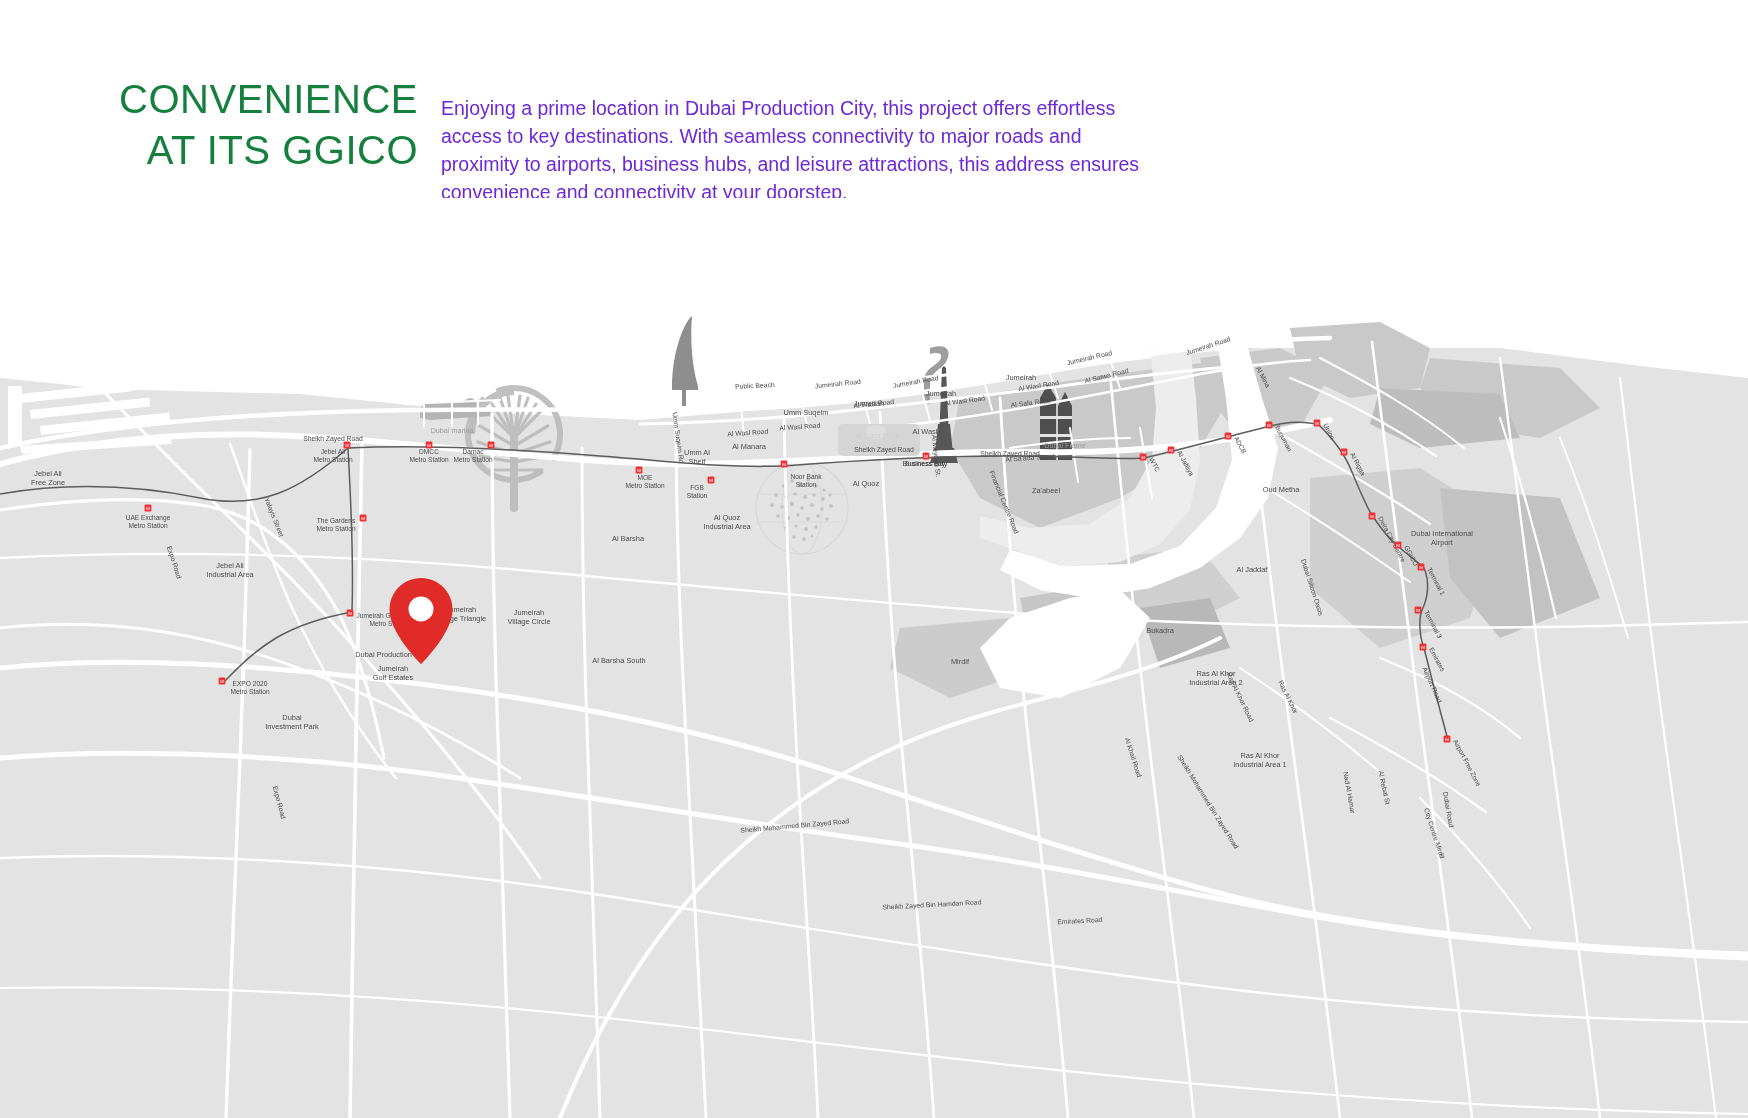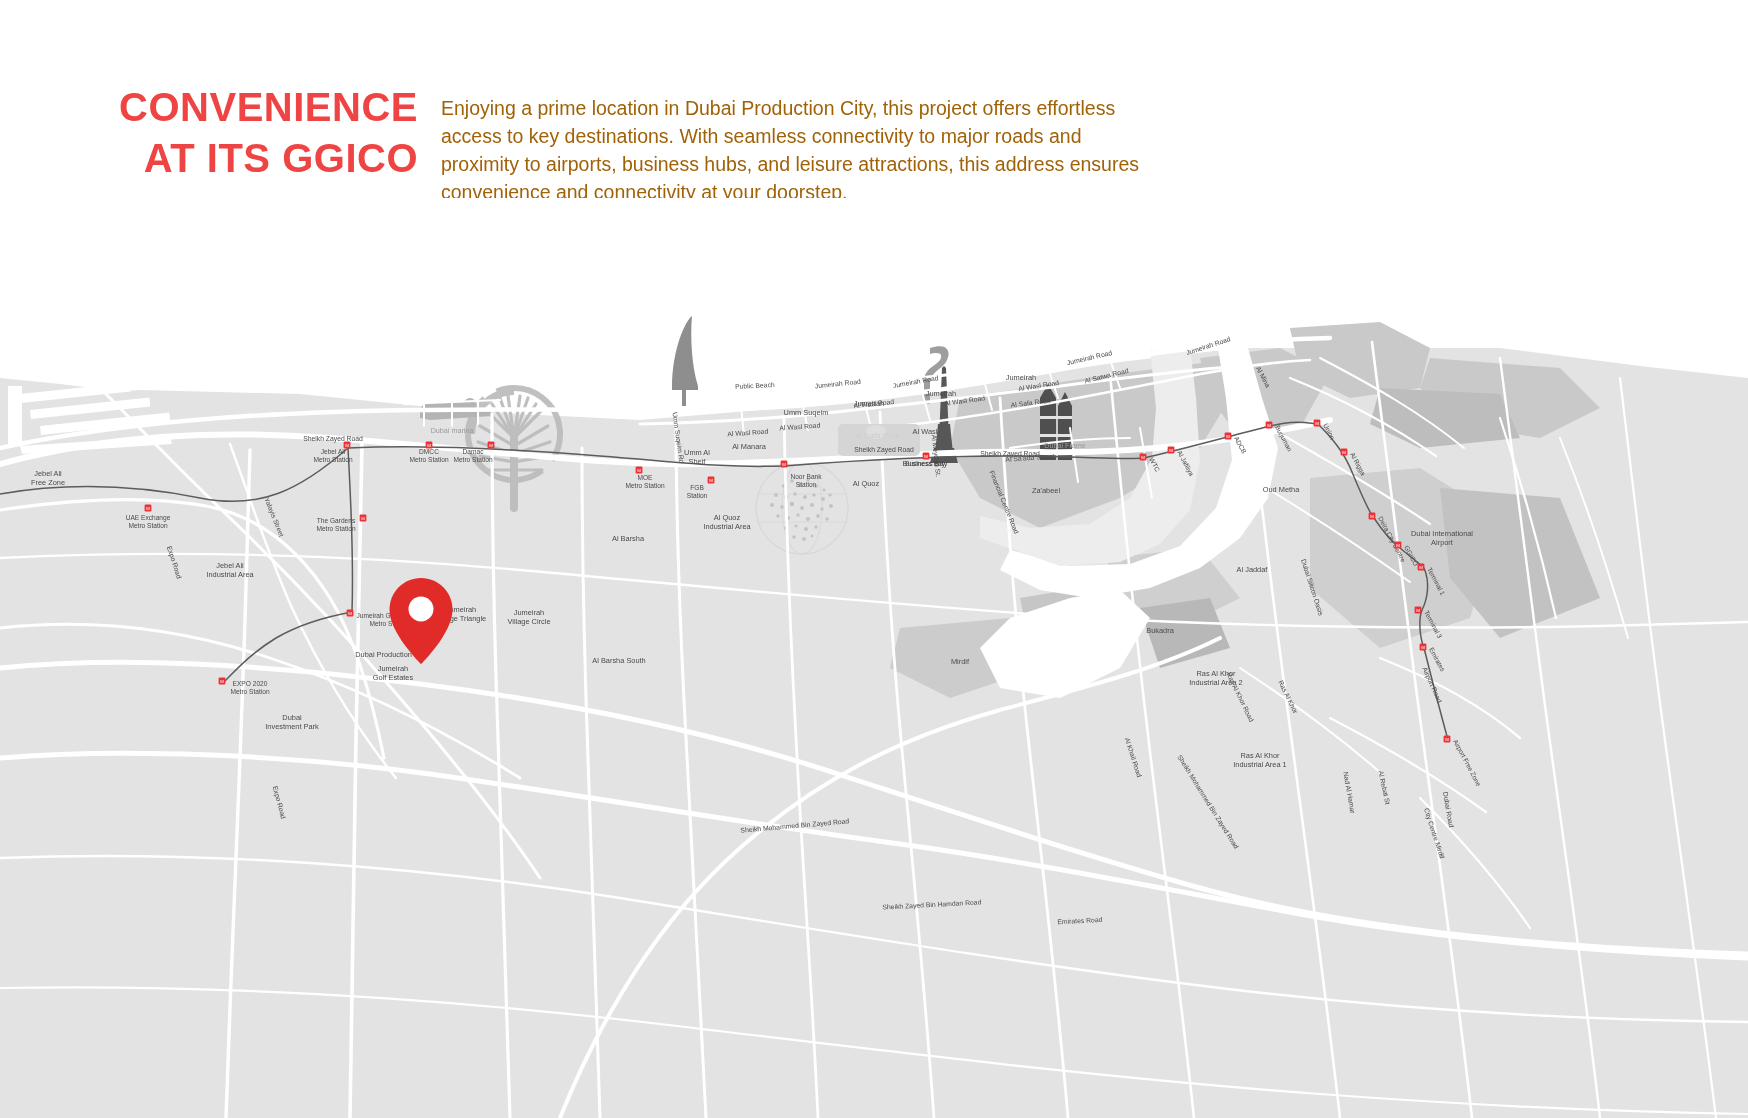--- a/index.html
+++ b/index.html
@@ -8,28 +8,28 @@
     width:1748px;height:1118px;
     background:#ffffff;
     font-family:"Liberation Sans","DejaVu Sans",sans-serif;
     overflow:hidden;position:relative;
   }
   #page{position:absolute;inset:0;}
 
   
   .header{position:absolute;left:0;top:0;width:100%;height:210px;}
   .headline{
-    position:absolute;left:118px;top:82px;width:300px;
-    text-align:right;color:#ef4444;
-    font-size:40px;line-height:1.28;letter-spacing:.5px;font-weight:700;
+    position:absolute;left:118px;top:74px;width:300px;
+    text-align:right;color:#15803d;
+    font-size:40px;line-height:1.28;letter-spacing:.5px;font-weight:400;
   }
   .headline .l2{display:block;}
   .intro{
     position:absolute;left:441px;top:74px;width:712px;
-    color:#a16207;font-size:19.5px;line-height:1.45;font-weight:400;
+    color:#6d28d9;font-size:19.5px;line-height:1.45;font-weight:400;
   }
 
   
   .map{
     position:absolute;left:0;top:198px;width:1748px;height:920px;
     overflow:hidden;background:#ffffff;
   }
   .map svg{display:block;}
 
   

